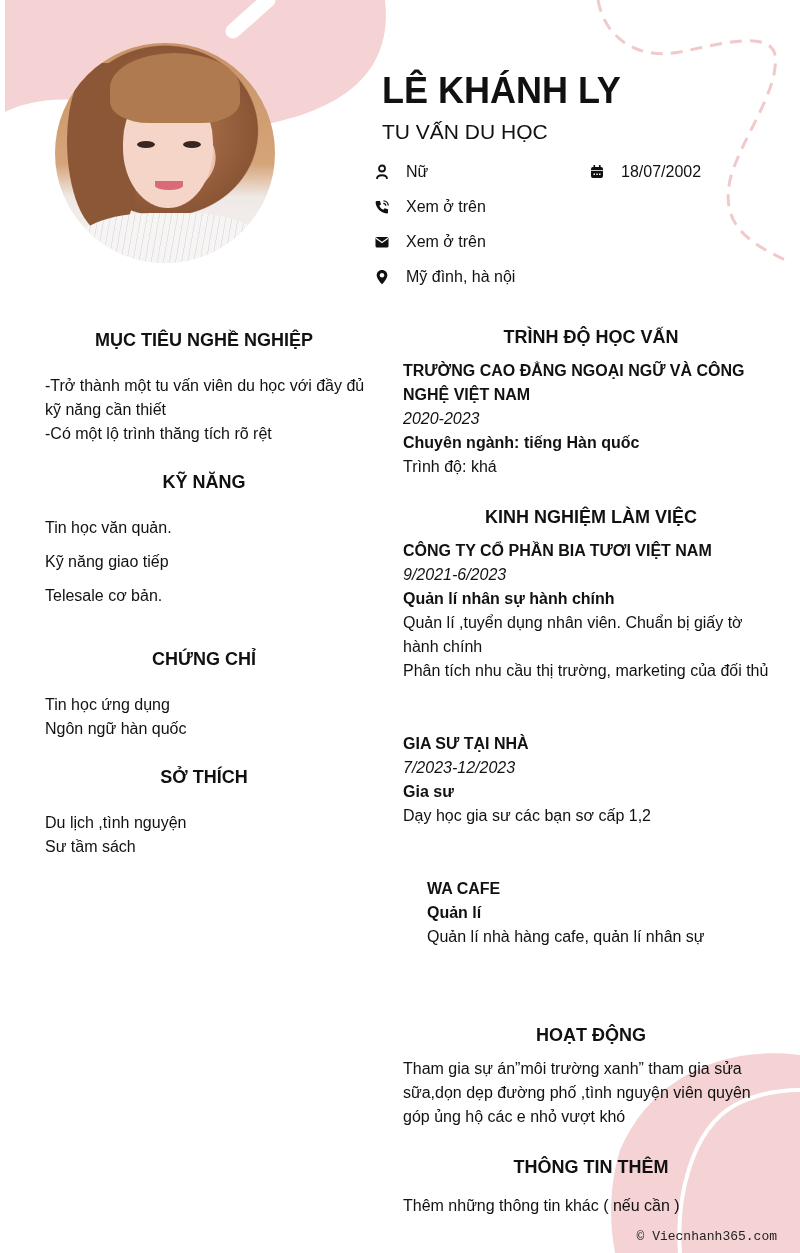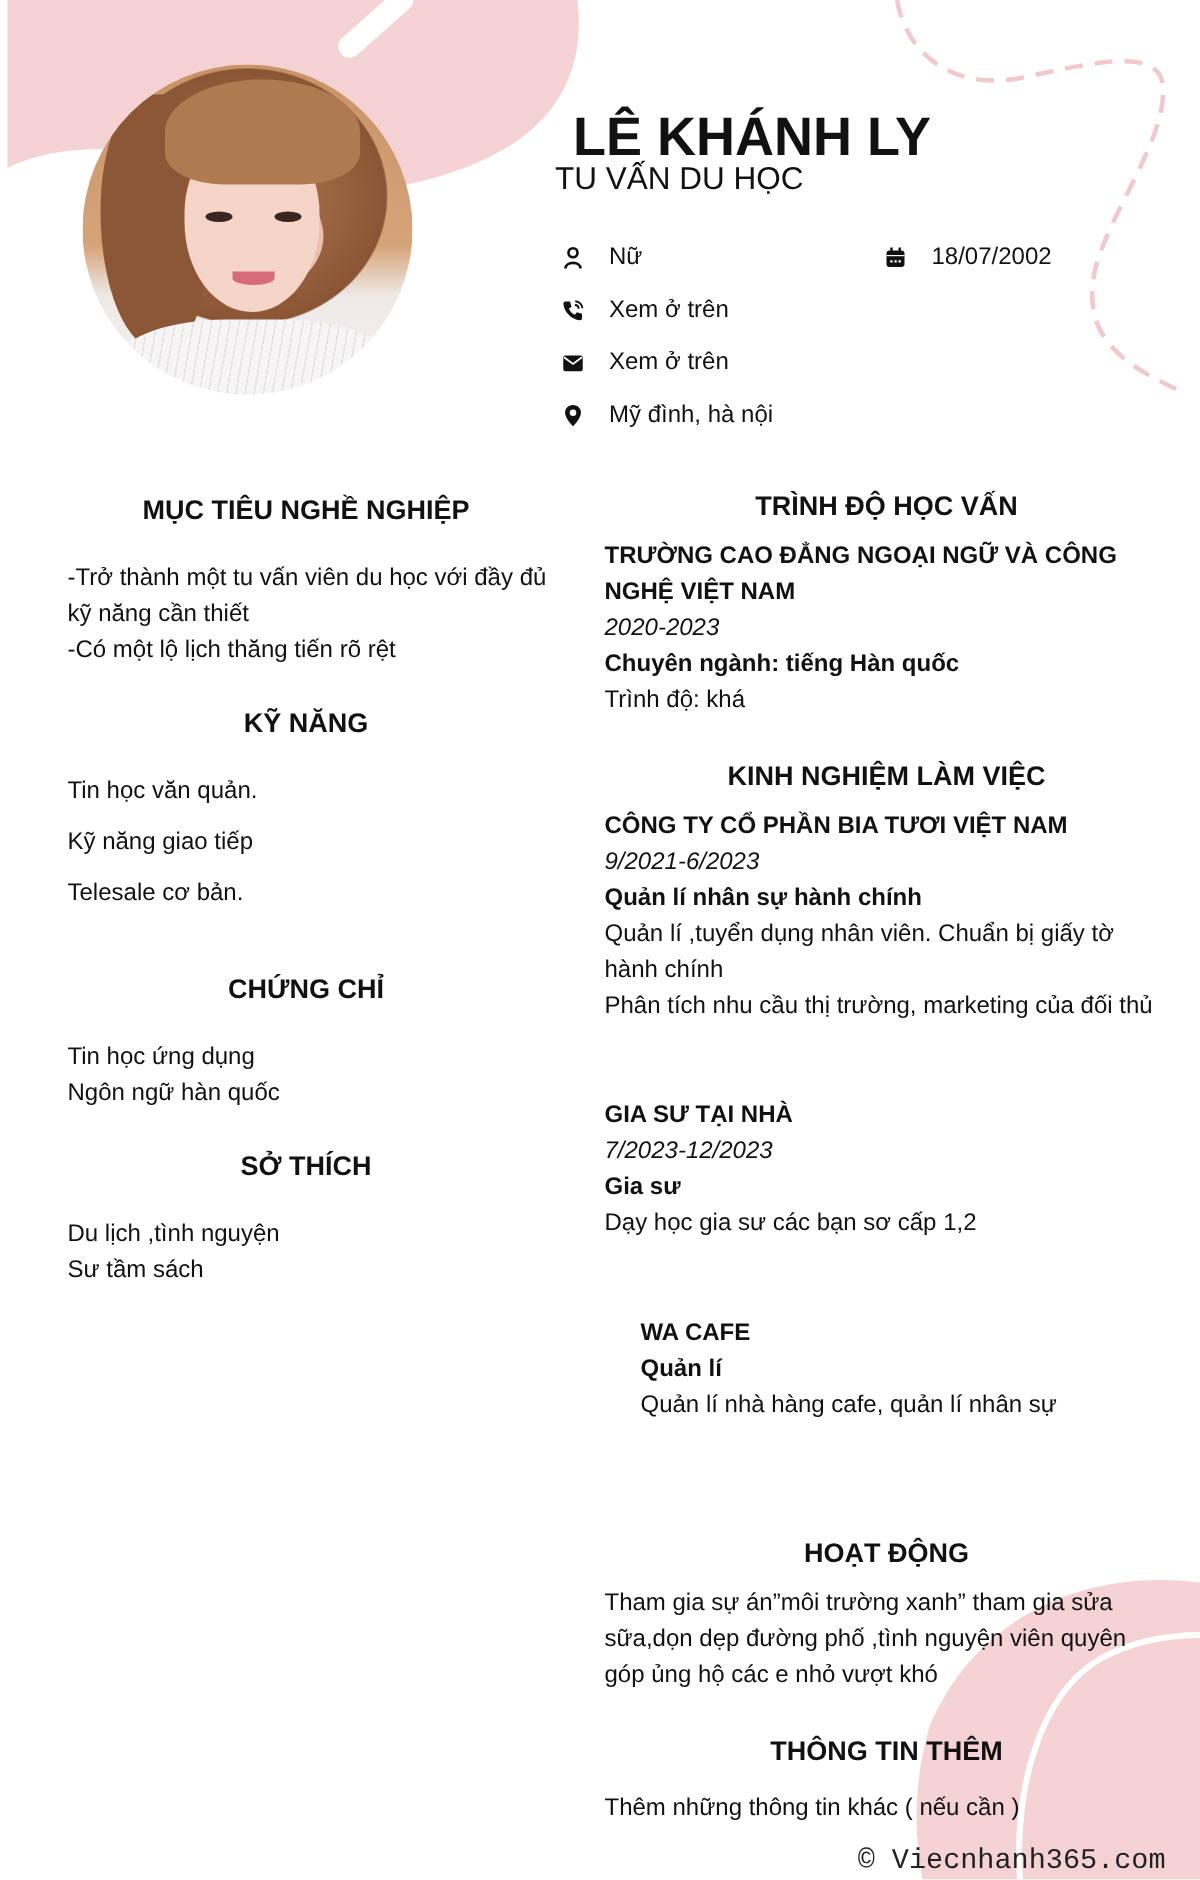--- a/index.html
+++ b/index.html
@@ -18,32 +18,32 @@
       linear-gradient(180deg, #c79367 0%, #d6a479 55%, #efe9e6 70%, #f6f3f2 100%);
   }
   .avatar .face { position:absolute; left:68px; top:45px; width:90px; height:120px; border-radius:45% 45% 50% 50%; background:#f4d5c7; }
   .avatar .hair-l { position:absolute; left:12px; top:20px; width:70px; height:170px; border-radius:50% 30% 40% 60%; background:#8b5736; }
   .avatar .bangs { position:absolute; left:55px; top:10px; width:130px; height:70px; border-radius:50% 50% 30% 30%; background:#b07a51; }
   .avatar .eye { position:absolute; top:98px; width:18px; height:7px; border-radius:50%; background:#3a2620; }
   .avatar .lip { position:absolute; left:100px; top:138px; width:28px; height:9px; border-radius:0 0 50% 50%; background:#d96a78; }
   .avatar .shirt { position:absolute; left:20px; top:170px; width:190px; height:80px; border-radius:40% 40% 0 0; background: repeating-linear-gradient(100deg,#f7f5f4 0 5px,#e4e2e6 5px 6px); }
 
   .name { position:absolute; left:370px; top:58px; font-size:36px; font-weight:700; letter-spacing:0; margin:12px; }
-  .role { position:absolute; left:370px; top:108px; font-size:21px; font-weight:400; margin:0; }
+  .role { position:absolute; left:370px; top:108px; font-size:21px; font-weight:400; margin:12px; }
   .info-row { position:absolute; display:flex; align-items:center; font-size:16px; }
   .info-row .ic { width:22px; height:22px; display:inline-flex; align-items:center; justify-content:center; margin-right:13px; }
   .info-row svg { width:16px; height:16px; }
 
   .col { position:absolute; }
   .sec-title { font-size:18px; font-weight:700; text-align:center; margin:0; }
   .text { font-size:16px; line-height:24px; margin:0; }
   .bold { font-weight:700; }
   .ital { font-style:italic; }
 
-  .footer { position:absolute; right:23px; top:1229px; font-family:"Liberation Mono","DejaVu Sans Mono",monospace; font-size:19px; color:#222; }
+  .footer { position:absolute; right:23px; top:1229px; font-family:"Liberation Mono","DejaVu Sans Mono",monospace; font-size:13px; color:#222; }
 </style>
 </head>
 <body>
 
 <svg class="deco" viewBox="0 0 800 1253">
   <path d="M5 0 L385 0 C392 60 360 110 250 127 C190 133 150 112 90 101 C50 96 20 104 5 112 Z" fill="#f5d3d5"></path>
   <path d="M233 31 L268 0" stroke="#fff" stroke-width="15" stroke-linecap="round"></path>
   <path d="M598 0 C605 40 640 60 680 52 C720 44 770 30 775 55 C780 90 740 140 730 180 C722 220 740 240 790 262" fill="none" stroke="#f2c9cb" stroke-width="3" stroke-dasharray="12 8"></path>
   <path d="M800 1055 C720 1045 650 1080 620 1150 C608 1190 610 1225 615 1253 L800 1253 Z" fill="#f5d3d5"></path>
   <path d="M680 1253 C676 1200 690 1130 735 1105 C760 1092 785 1090 800 1090" fill="none" stroke="#fff" stroke-width="4"></path>
@@ -112,21 +112,21 @@
       </svg>
   </span>
   <span>Mỹ đình, hà nội</span>
 </div>
 
 <div class="col" style="left:45px; top:330px; width:318px;">
   <h3 class="sec-title">MỤC TIÊU NGHỀ NGHIỆP</h3>
 </div>
 <div class="col" style="left:45px; top:374px; width:325px;">
   <p class="text">-Trở thành một tu vấn viên du học với đầy đủ kỹ năng cần thiết</p>
-  <p class="text">-Có một lộ lịch thăng tiến rõ rệt</p>
+  <p class="text">-Có một lộ trình thăng tích rõ rệt</p>
 </div>
 
 <div class="col" style="left:45px; top:472px; width:318px;">
   <h3 class="sec-title">KỸ NĂNG</h3>
 </div>
 <p class="text col" style="left:45px; top:516px;">Tin học văn quản.</p>
 <p class="text col" style="left:45px; top:550px;">Kỹ năng giao tiếp</p>
 <p class="text col" style="left:45px; top:584px;">Telesale cơ bản.</p>
 
 <div class="col" style="left:45px; top:649px; width:318px;">

